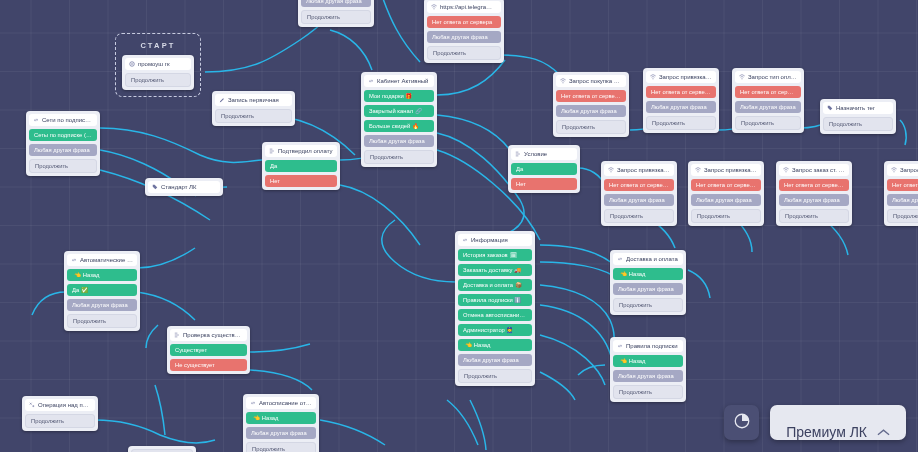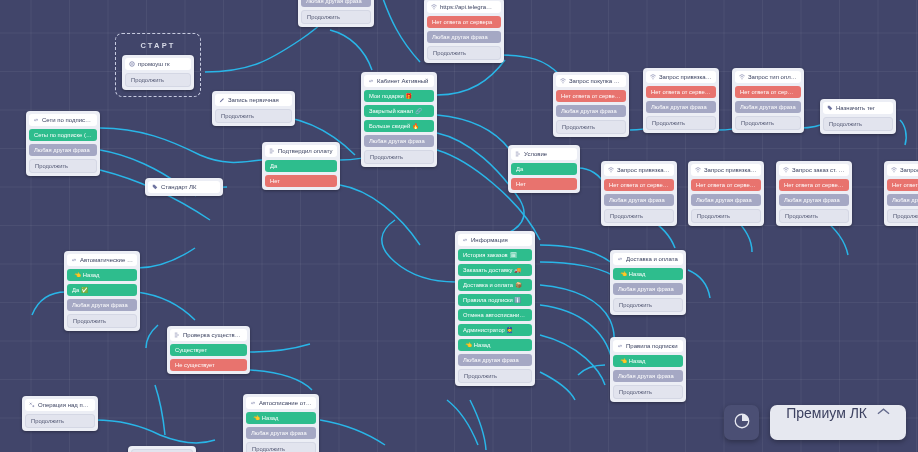--- a/index.html
+++ b/index.html
@@ -59,21 +59,21 @@
 
   
   .fab-bar { position: absolute; right: 12px; bottom: 12px; display: flex; align-items: center; gap: 11px; z-index: 10; }
   .fab {
     width: 35px; height: 35px; border-radius: 7px;
     background: #4b4f74; display: flex; align-items: center; justify-content: center;
     box-shadow: 0 2px 5px rgba(0,0,0,0.3); cursor: pointer;
   }
   .premium {
     height: 35px; border-radius: 7px; background: #e6e8f0;
-    display: flex; align-items: flex-start; gap: 10px; padding: 0 16px;
+    display: flex; align-items: flex-end; gap: 10px; padding: 0 16px;
     color: #3c4160; font-size: 14px; box-shadow: 0 2px 5px rgba(0,0,0,0.3); cursor: pointer;
   }
   .chev { font-size: 12px; color: #646a8c; }
 </style>
 </head>
 <body>
 
 <div id="canvas">
 
   <svg id="wires" viewBox="0 0 918 452">

